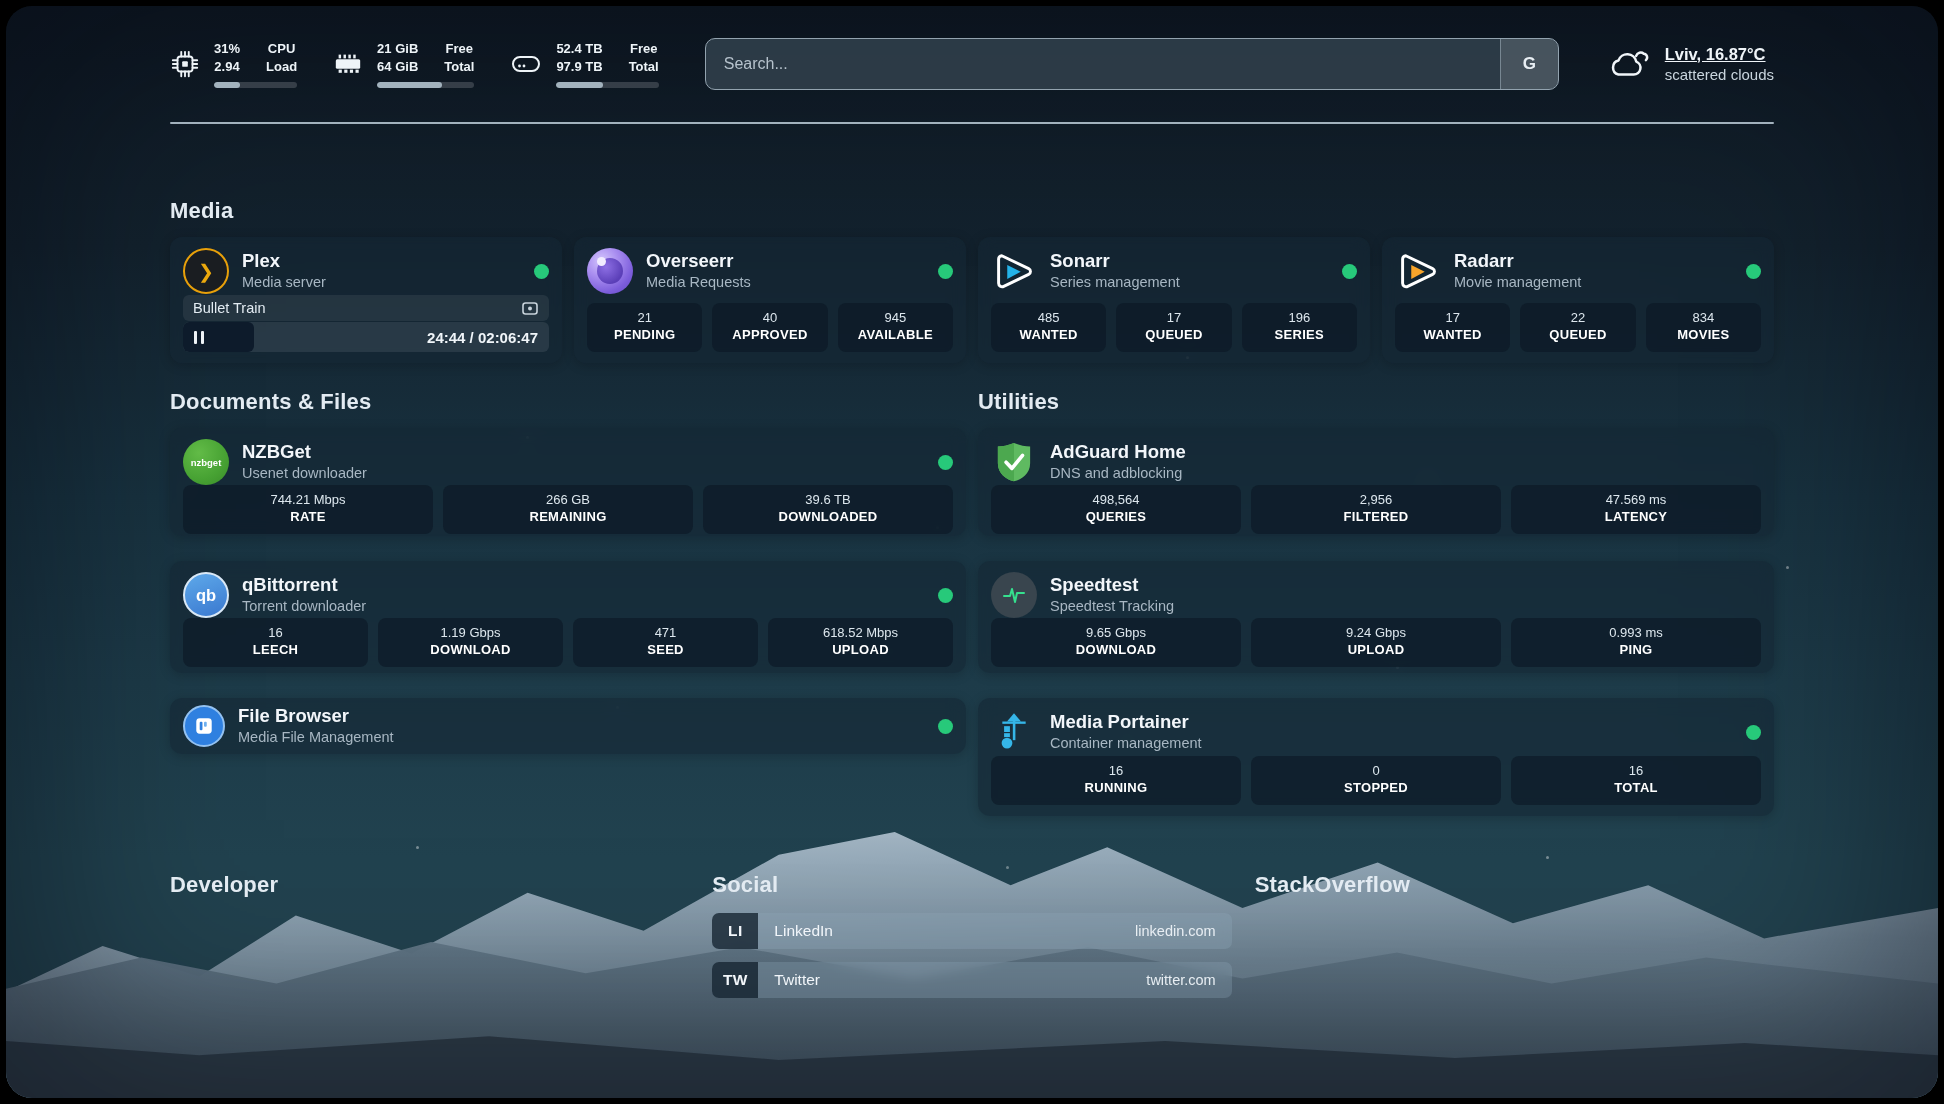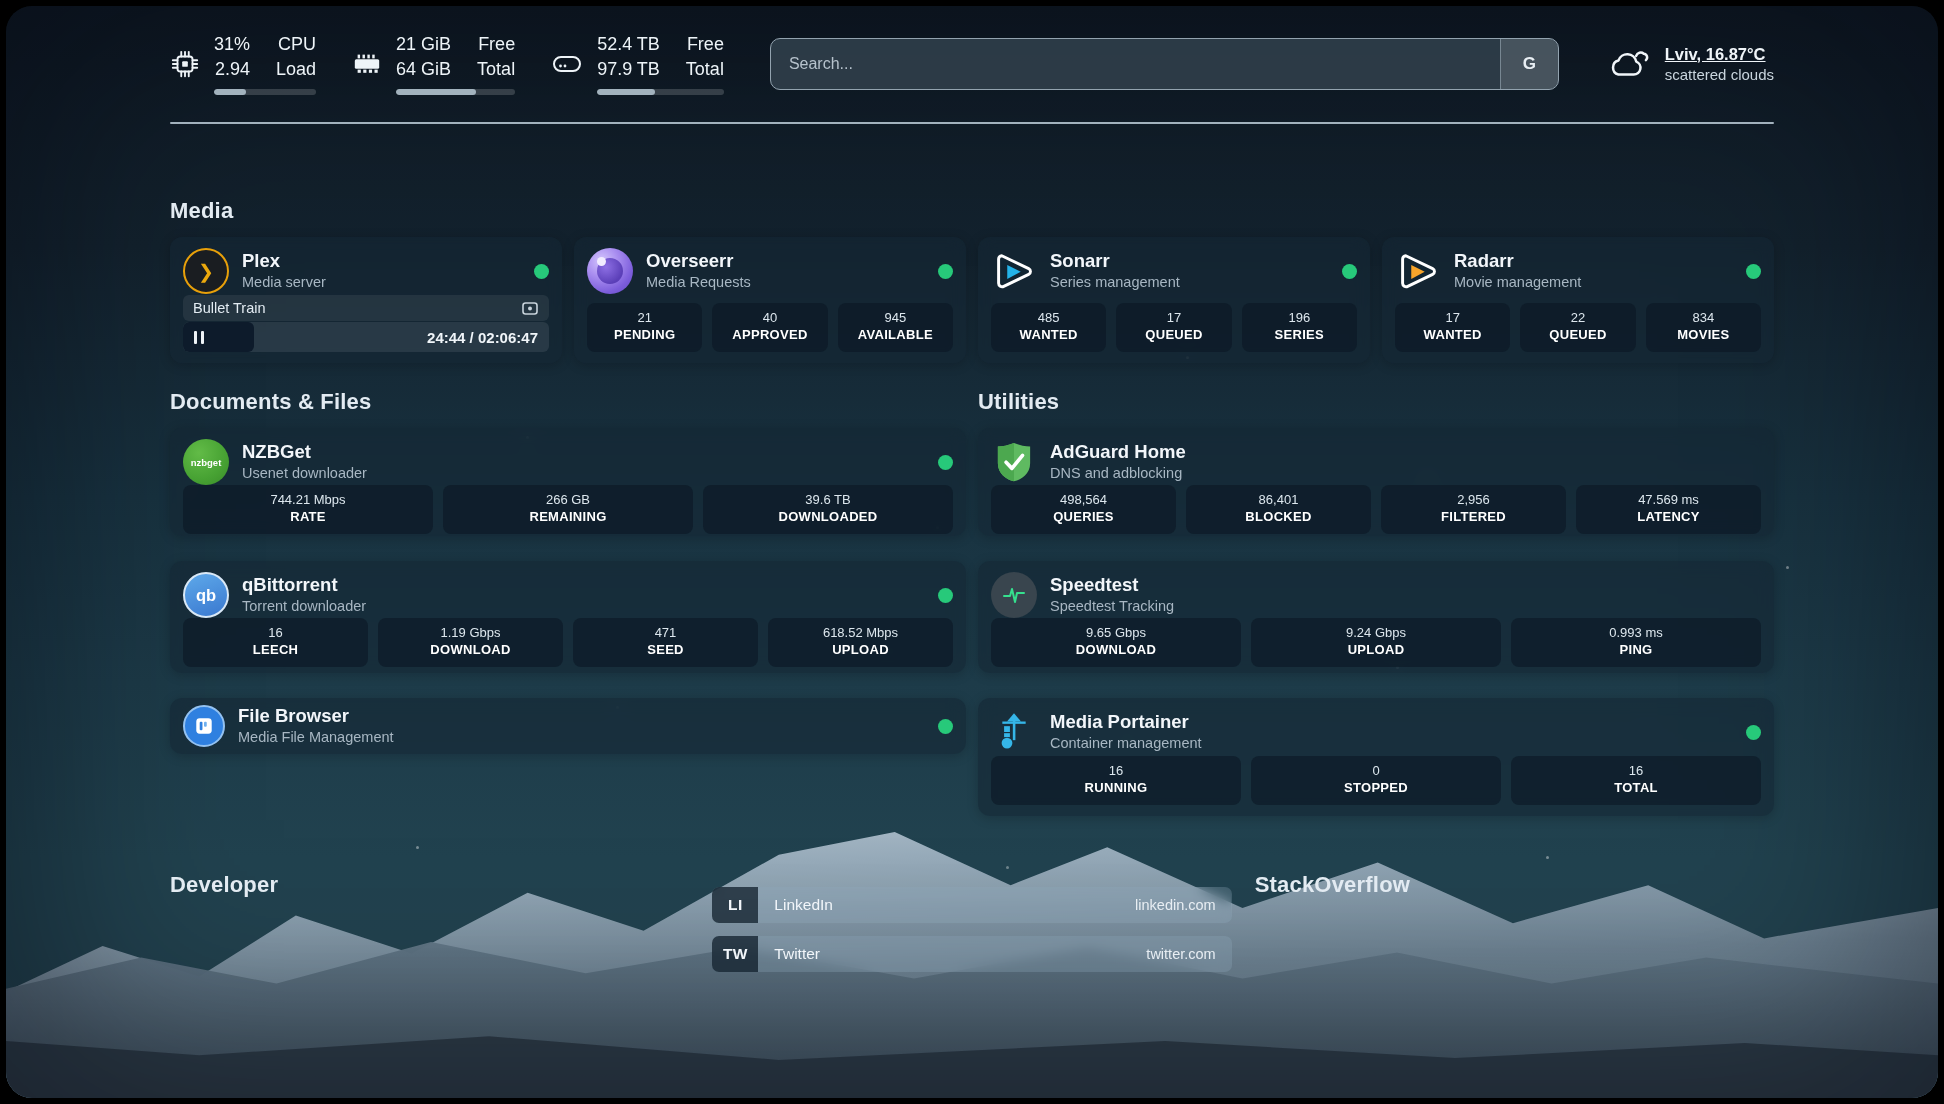--- a/index.html
+++ b/index.html
@@ -31,21 +31,21 @@
 
   
   .content { position:relative; z-index:2; padding:0 164px; }
   .header { display:flex; align-items:center; height:116px; }
   .divider { height:2px; background:rgba(188,204,216,.85); border-radius:1px; }
 
   .sysstats { display:flex; gap:36px; }
   .stat-group { display:flex; gap:14px; align-items:center; }
   .stat-group > svg { flex:0 0 auto; }
   .sg-grid { display:grid; grid-template-columns:auto auto; column-gap:26px; row-gap:1px; }
-  .sv { text-align:right; font-size:18px; font-weight:400; color:#eef4f8; line-height:1.32; white-space:nowrap; }
+  .sv { text-align:center; font-size:13px; font-weight:700; color:#eef4f8; line-height:1.32; white-space:nowrap; }
   .bar { grid-column:1/3; height:6px; border-radius:3px; background:rgba(255,255,255,.17); margin-top:6px; overflow:hidden; }
   .bar i { display:block; height:100%; background:#a2b2bd; border-radius:3px; }
 
   .searchbar { flex:1; display:flex; margin:0 46px; height:52px; border:1.5px solid #93a3af; border-radius:10px;
     background:rgba(47,62,74,.92); overflow:hidden; }
   .searchbar input { flex:1; background:transparent; border:none; outline:none; padding:0 18px;
     font-size:16px; color:#e2eaf0; font-family:inherit; }
   .searchbar input::placeholder { color:#b6c2cc; }
   .searchbar button { width:58px; border:none; border-left:1.5px solid rgba(147,163,175,.65); cursor:pointer;
     background:rgba(255,255,255,.13); color:#e9eff4; font-size:17px; font-weight:600; font-family:inherit; }
@@ -445,24 +445,20 @@
               <div class="title">AdGuard Home</div>
               <div class="subtitle">DNS and adblocking</div>
             </div>
           </div>
           <div class="tiles">
             <div class="tile">
                 <div class="tv">498,564</div>
                 <div class="tl">QUERIES</div>
               </div>
             <div class="tile">
-                <div class="tv">86,401</div>
-                <div class="tl">BLOCKED</div>
-              </div>
-            <div class="tile">
                 <div class="tv">2,956</div>
                 <div class="tl">FILTERED</div>
               </div>
             <div class="tile">
                 <div class="tv">47.569 ms</div>
                 <div class="tl">LATENCY</div>
               </div>
           </div>
         </div>
 
@@ -533,20 +529,21 @@
         </div>
       </div>
     </div>
 
     <div class="bookmarks">
       <div>
         <div class="sec-title">Developer</div>
       </div>
 
       <div>
+        <div class="sec-title">Social</div>
         <div class="bm-rows">
           <div class="bm-row">
             <span class="bm-abbr">LI</span>
             <span class="bm-name">LinkedIn</span>
             <span class="bm-url">linkedin.com</span>
           </div>
           <div class="bm-row">
             <span class="bm-abbr">TW</span>
             <span class="bm-name">Twitter</span>
             <span class="bm-url">twitter.com</span>

